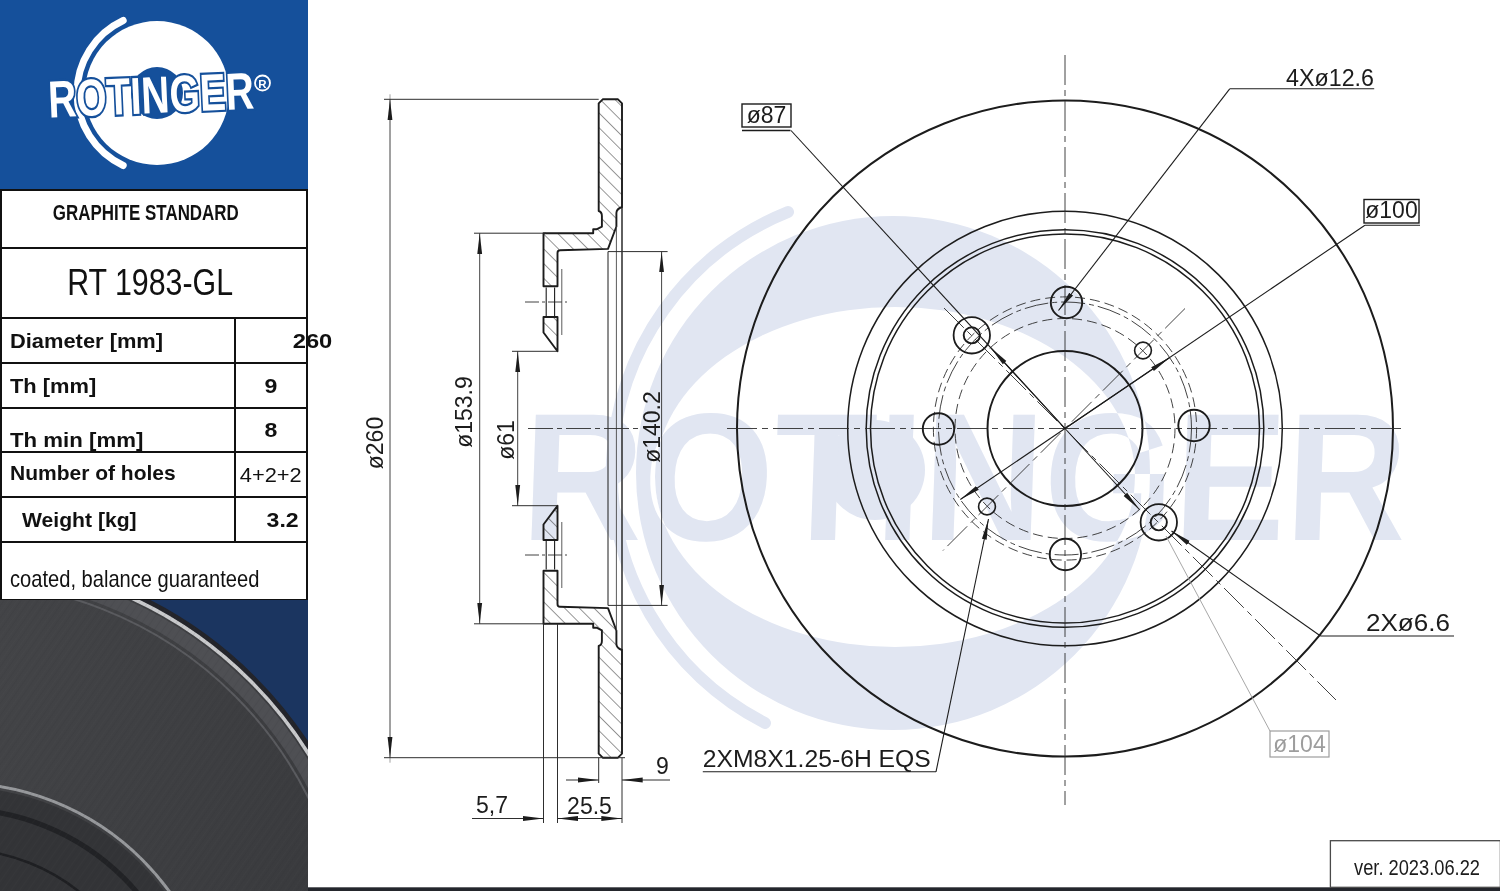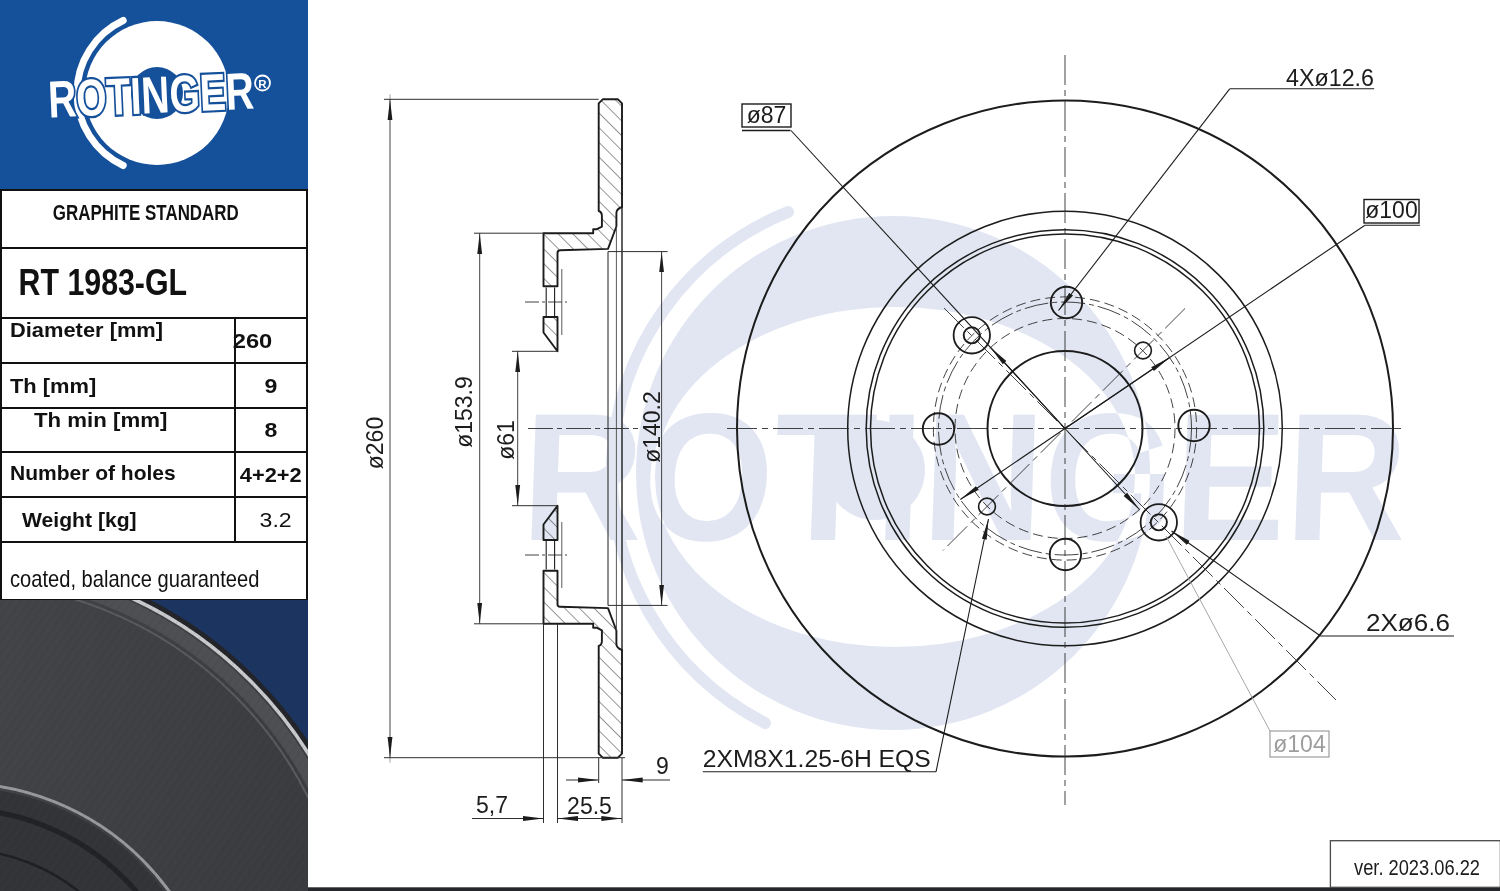--- a/index.html
+++ b/index.html
@@ -239,56 +239,56 @@
 <g>
 <circle cx="262.5" cy="83" r="7.5" fill="none" stroke="#fff" stroke-width="1.8"></circle>
 <text x="262.5" y="87.5" font-size="11.5" font-weight="bold" fill="#fff" text-anchor="middle">R</text>
 </g>
 </svg></div>
 
 <div class="abs" style="left:0;top:190px;width:292px;height:46px;display:flex;align-items:center;justify-content:center;font-weight:bold;font-size:22px;">
       <span style="transform:scaleX(0.77);white-space:nowrap">GRAPHITE STANDARD</span>
     </div>
 
-<div class="abs" style="left:0;top:248px;width:301px;height:70px;display:flex;align-items:center;justify-content:flex-start;font-weight:bold;font-size:37px;">
+<div class="abs" style="left:0;top:248px;width:301px;height:70px;display:flex;align-items:center;justify-content:center;font-weight:normal;font-size:37px;">
       <span style="transform:scaleX(0.82);white-space:nowrap">RT 1983-GL</span>
     </div>
 
-<div class="abs" style="left:0;top:318px;width:235px;height:45px;display:flex;font-weight:bold;font-size:21px;">
+<div class="abs" style="left:0;top:318px;width:235px;height:45px;display:flex;align-items:center;font-weight:bold;font-size:21px;">
       <span style="margin-left:10px;transform:scaleX(1.041);transform-origin:left center;white-space:nowrap">Diameter [mm]</span>
     </div>
-    <div class="abs" style="left:235px;top:318px;width:95px;height:45px;display:flex;align-items:center;justify-content:flex-start;font-weight:bold;font-size:21px;">
+    <div class="abs" style="left:235px;top:318px;width:95px;height:45px;display:flex;align-items:center;justify-content:flex-end;font-weight:bold;font-size:21px;">
       <span style="transform:scaleX(1.13);white-space:nowrap">260</span>
     </div>
 
 <div class="abs" style="left:0;top:363px;width:196px;height:45px;display:flex;align-items:center;font-weight:bold;font-size:21px;">
       <span style="margin-left:10px;transform:scaleX(1.041);transform-origin:left center;white-space:nowrap">Th [mm]</span>
     </div>
     <div class="abs" style="left:235px;top:363px;width:71px;height:45px;display:flex;align-items:center;justify-content:center;font-weight:bold;font-size:21px;">
       <span style="transform:scaleX(1.1);white-space:nowrap">9</span>
     </div>
 
-<div class="abs" style="left:0;top:408px;width:235px;height:44px;display:flex;align-items:flex-start;font-weight:bold;font-size:21px;padding-left:24px;">
+<div class="abs" style="left:0;top:408px;width:235px;height:44px;display:flex;align-items:flex-end;font-weight:bold;font-size:21px;">
       <span style="margin-left:10px;transform:scaleX(1.058);transform-origin:left center;white-space:nowrap">Th min [mm]</span>
     </div>
     <div class="abs" style="left:235px;top:408px;width:71px;height:44px;display:flex;align-items:center;justify-content:center;font-weight:bold;font-size:21px;">
       <span style="transform:scaleX(1.1);white-space:nowrap">8</span>
     </div>
 
 <div class="abs" style="left:0;top:452px;width:235px;height:41px;display:flex;align-items:center;font-weight:bold;font-size:21px;">
       <span style="margin-left:10px;transform:scaleX(1.0);transform-origin:left center;white-space:nowrap">Number of holes</span>
     </div>
-    <div class="abs" style="left:235px;top:452px;width:71px;height:45px;display:flex;align-items:center;justify-content:center;font-weight:bold;font-size:21px;">
+    <div class="abs" style="left:235px;top:452px;width:71px;height:45px;display:flex;align-items:center;justify-content:center;font-weight:normal;font-size:21px;">
       <span style="transform:scaleX(1.04);white-space:nowrap">4+2+2</span>
     </div>
 
 <div class="abs" style="left:0;top:497px;width:235px;height:45px;display:flex;align-items:center;font-weight:bold;font-size:21px;padding-left:12px;">
       <span style="margin-left:10px;transform:scaleX(1.006);transform-origin:left center;white-space:nowrap">Weight [kg]</span>
     </div>
-    <div class="abs" style="left:240px;top:497px;width:71px;height:45px;display:flex;align-items:center;justify-content:center;font-weight:normal;font-size:21px;">
+    <div class="abs" style="left:247px;top:497px;width:71px;height:45px;display:flex;align-items:center;justify-content:center;font-weight:bold;font-size:21px;">
       <span style="transform:scaleX(1.1);white-space:nowrap">3.2</span>
     </div>
 
 <div class="abs" style="left:0;top:542px;width:308px;height:74px;display:flex;align-items:center;font-size:24px;">
       <span style="margin-left:10px;transform:scaleX(0.838);transform-origin:left center;white-space:nowrap">coated, balance guaranteed</span>
     </div>
 
 <div class="abs" style="background:#111;left:0;top:189px;width:308px;height:2px"></div>
     <div class="abs" style="background:#111;left:0;top:247px;width:308px;height:2px"></div>
     <div class="abs" style="background:#111;left:0;top:317px;width:308px;height:2px"></div>

